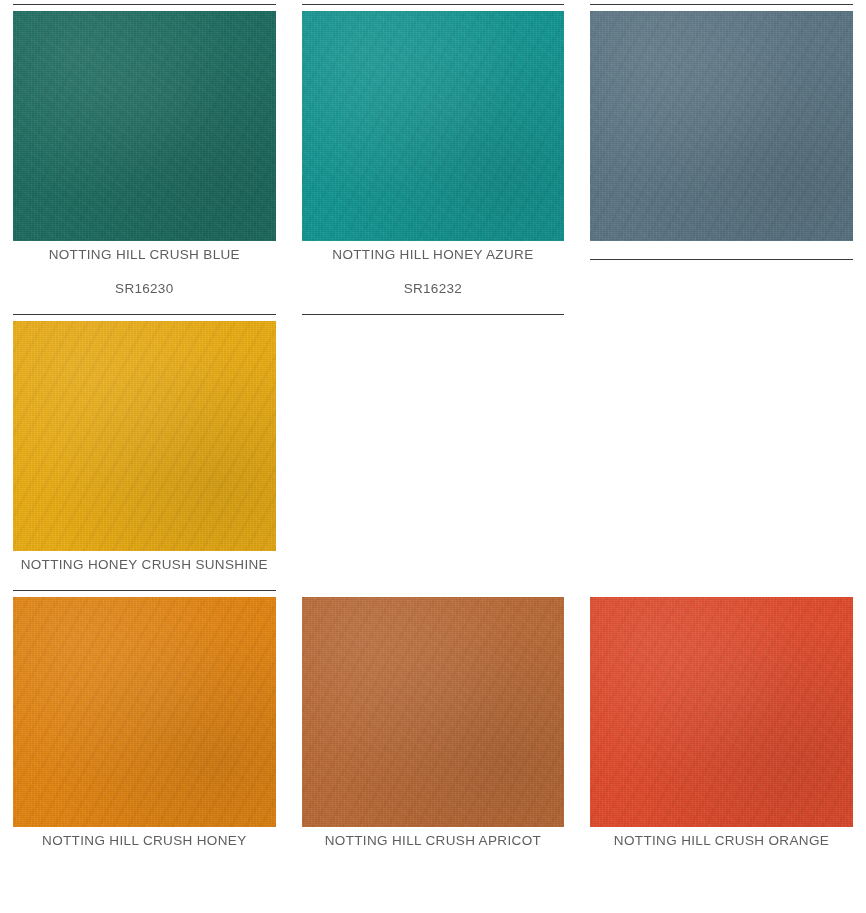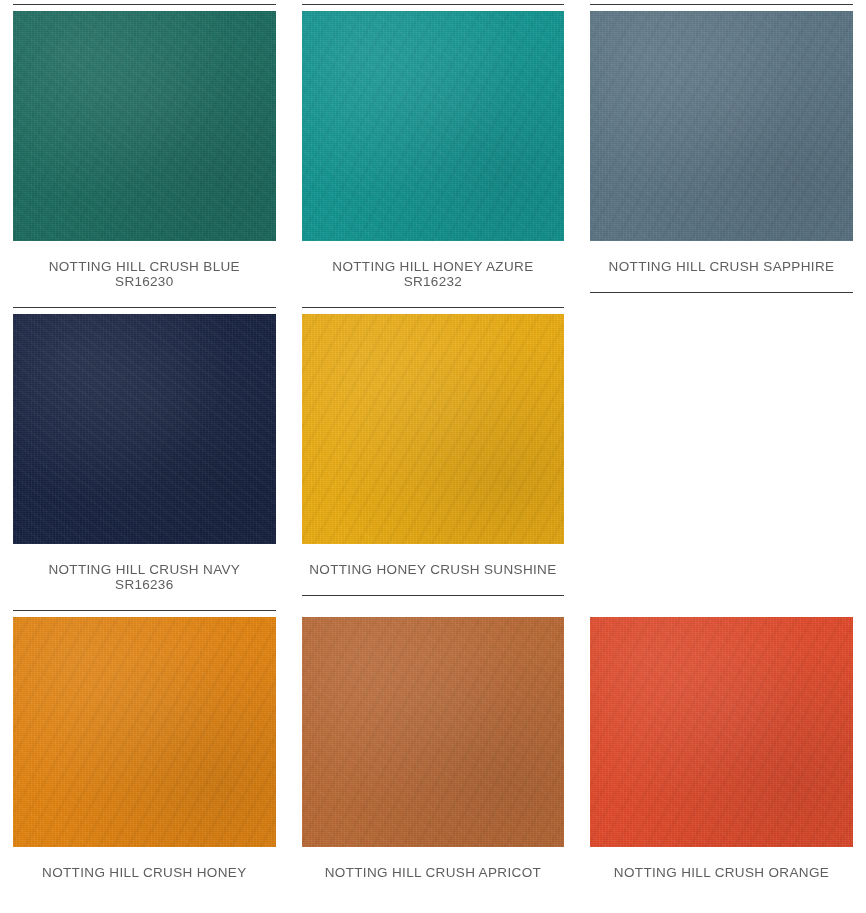--- a/index.html
+++ b/index.html
@@ -78,29 +78,30 @@
       radial-gradient(ellipse at 78% 72%, rgba(0,0,0,0.09), rgba(0,0,0,0) 60%),
       radial-gradient(ellipse at 55% 40%, rgba(255,255,255,0.04), rgba(255,255,255,0) 70%);
     pointer-events: none;
   }
 
   .swatch-caption {
     text-align: center;
     color: #5e5e5e;
     font-size: 13.5px;
     letter-spacing: 0.35px;
-    margin-top: 18px;
+    margin-top: 6px;
     white-space: nowrap;
   }
 
   .swatch-code {
     text-align: center;
     color: #5e5e5e;
     font-size: 13.5px;
     letter-spacing: 0.3px;
+    margin-top: 19px;
   }
 
   .card-rule-bottom {
     height: 1px;
     background: #3a3a3a;
     width: 100%;
     margin-top: 18px;
   }
 
   .row-1 .swatch-image { height: 230px; }
@@ -132,37 +133,28 @@
       <div class="swatch-caption">NOTTING HILL HONEY AZURE</div>
       <div class="swatch-code">SR16232</div>
       <div class="card-rule-bottom"></div>
     </div>
 
     <div class="swatch-card">
       <div class="card-rule-top"></div>
       <div class="swatch-image-wrap">
         <div class="swatch-image" style="background-color: rgb(90, 116, 131);"></div>
       </div>
-      <div class="swatch-caption">NOTTING HILL CRUSH SAPPHIRE</div>
       <div class="card-rule-bottom"></div>
     </div>
 
   </div>
 
   <div class="swatch-row row-2">
 
 
-    <div class="swatch-card">
-      <div class="swatch-image-wrap">
-        <div class="swatch-image" style="background-color: rgb(22, 33, 63);"></div>
-      </div>
-      <div class="swatch-caption">NOTTING HILL CRUSH NAVY</div>
-      <div class="swatch-code">SR16236</div>
-      <div class="card-rule-bottom"></div>
-    </div>
 
     <div class="swatch-card">
       <div class="swatch-image-wrap">
         <div class="swatch-image" style="background-color: rgb(233, 171, 17);"></div>
       </div>
       <div class="swatch-caption">NOTTING HONEY CRUSH SUNSHINE</div>
       <div class="card-rule-bottom"></div>
     </div>
 
   </div>

